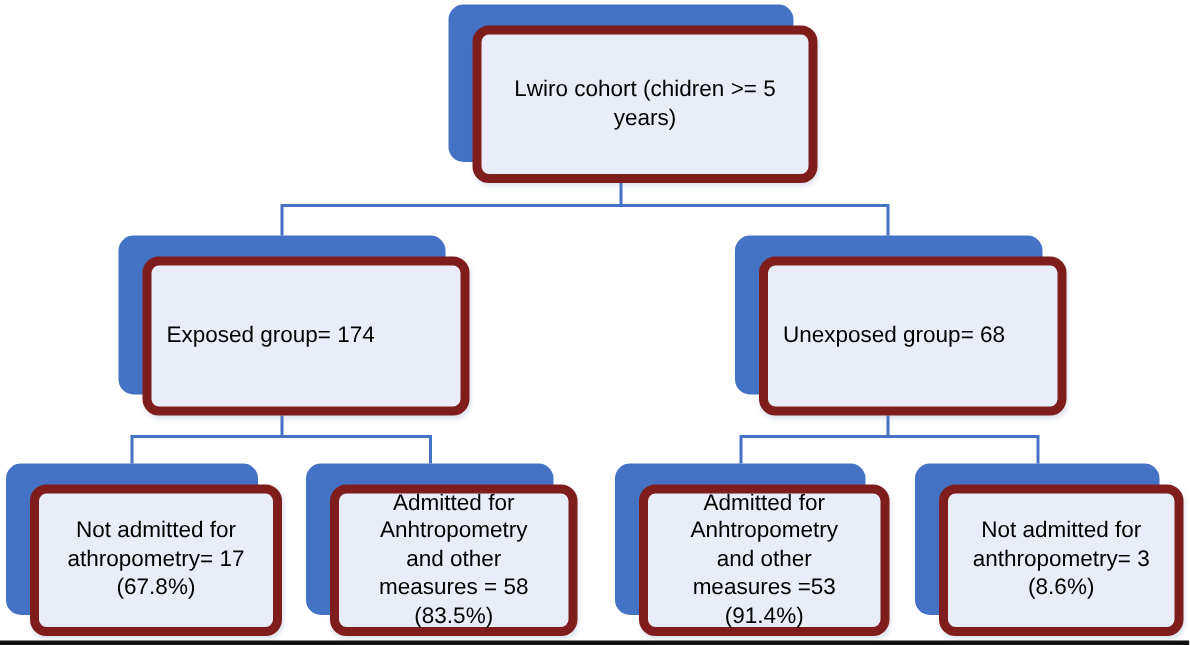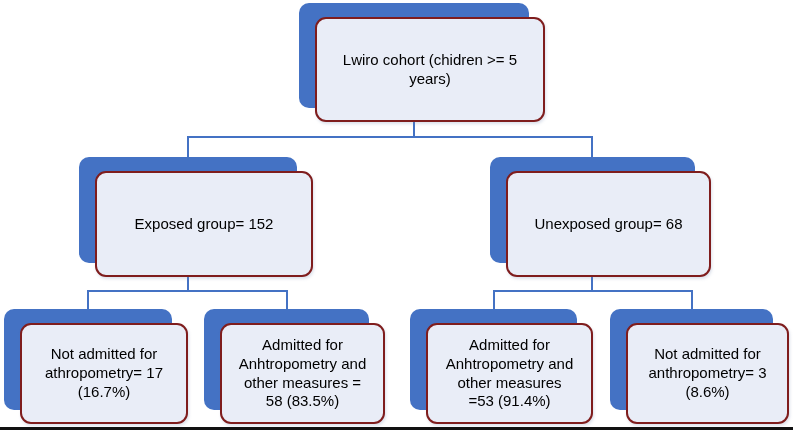--- a/index.html
+++ b/index.html
@@ -36,25 +36,24 @@
     border-radius: 10px;
   }
   .node .box {
     position: absolute;
     left: 0;
     top: 0;
     width: 100%;
     height: 100%;
     box-sizing: border-box;
     background: #E9EDF7;
-    border: 2px solid #7f1d1d;
+    border: 6px solid #7f1d1d;
     border-radius: 11px;
     display: flex;
     align-items: center;
-    justify-content: center;
     text-align: center;
     color: #000000;
     font-size: 15px;
     line-height: 1.25;
     box-shadow: 1px 2px 3px rgba(120, 140, 180, 0.25);
   }
   .node .box .label { display: block; }
 
   
   .n-root      { left: 315px; top: 17px;  width: 230px; height: 105px; }
@@ -94,35 +93,35 @@
   <div class="node n-root">
     <div class="shadow"></div>
     <div class="box">
       <span class="label">Lwiro cohort (chidren &gt;= 5 years)</span>
     </div>
   </div>
 
   <div class="node n-exposed">
     <div class="shadow"></div>
     <div class="box">
-      <span class="label">Exposed group= 152</span>
+      <span class="label">Exposed group= 174</span>
     </div>
   </div>
 
   <div class="node n-unexposed">
     <div class="shadow"></div>
     <div class="box">
       <span class="label">Unexposed group= 68</span>
     </div>
   </div>
 
   <div class="node n-leaf1">
     <div class="shadow"></div>
     <div class="box">
-      <span class="label">Not admitted for athropometry= 17 (16.7%)</span>
+      <span class="label">Not admitted for athropometry= 17 (67.8%)</span>
     </div>
   </div>
 
   <div class="node n-leaf2">
     <div class="shadow"></div>
     <div class="box">
       <span class="label">Admitted for Anhtropometry and other measures = 58 (83.5%)</span>
     </div>
   </div>
 

